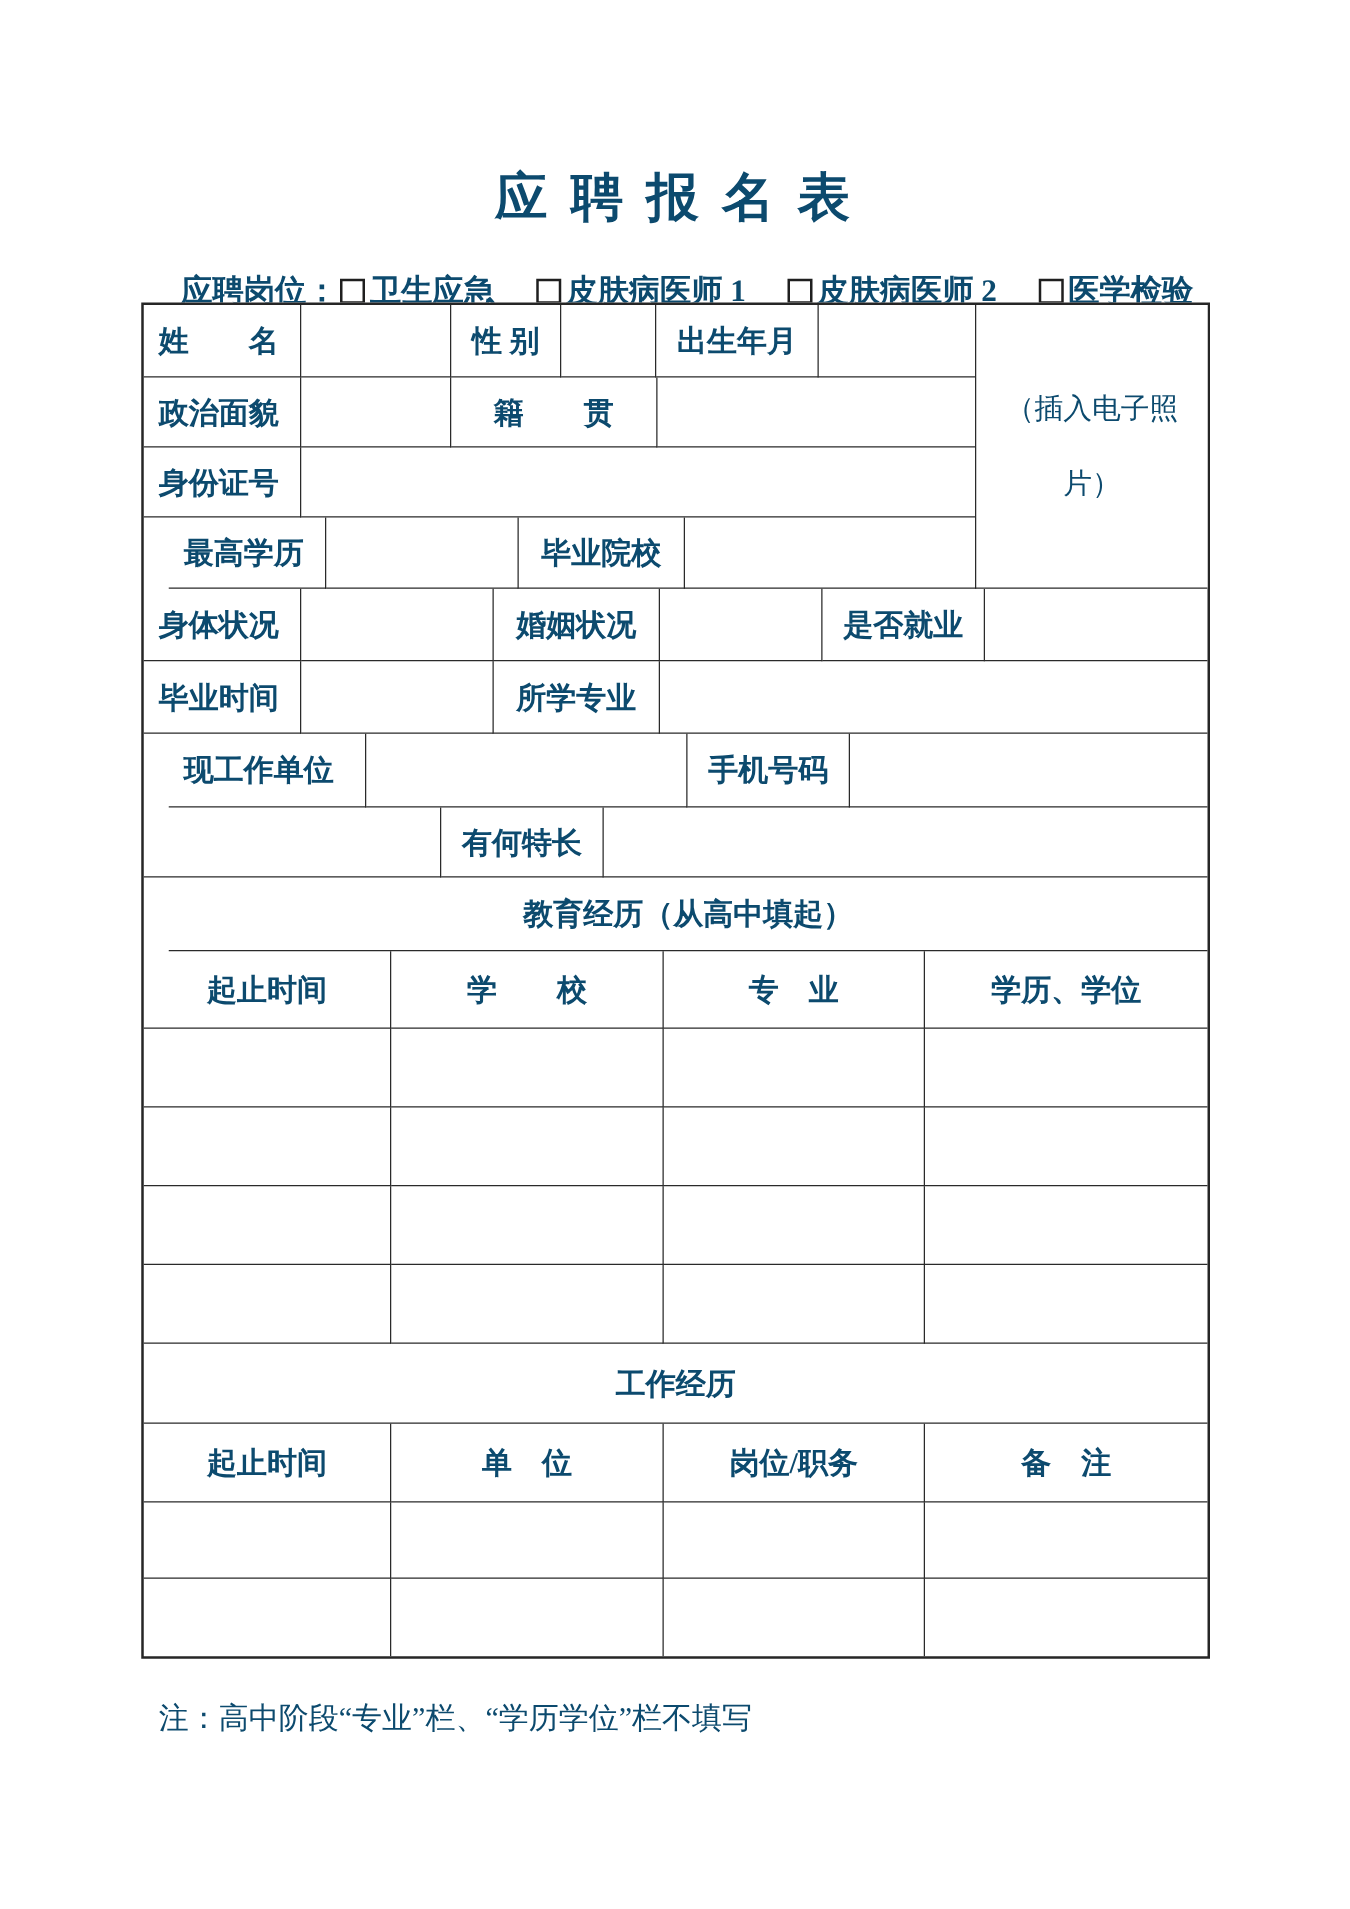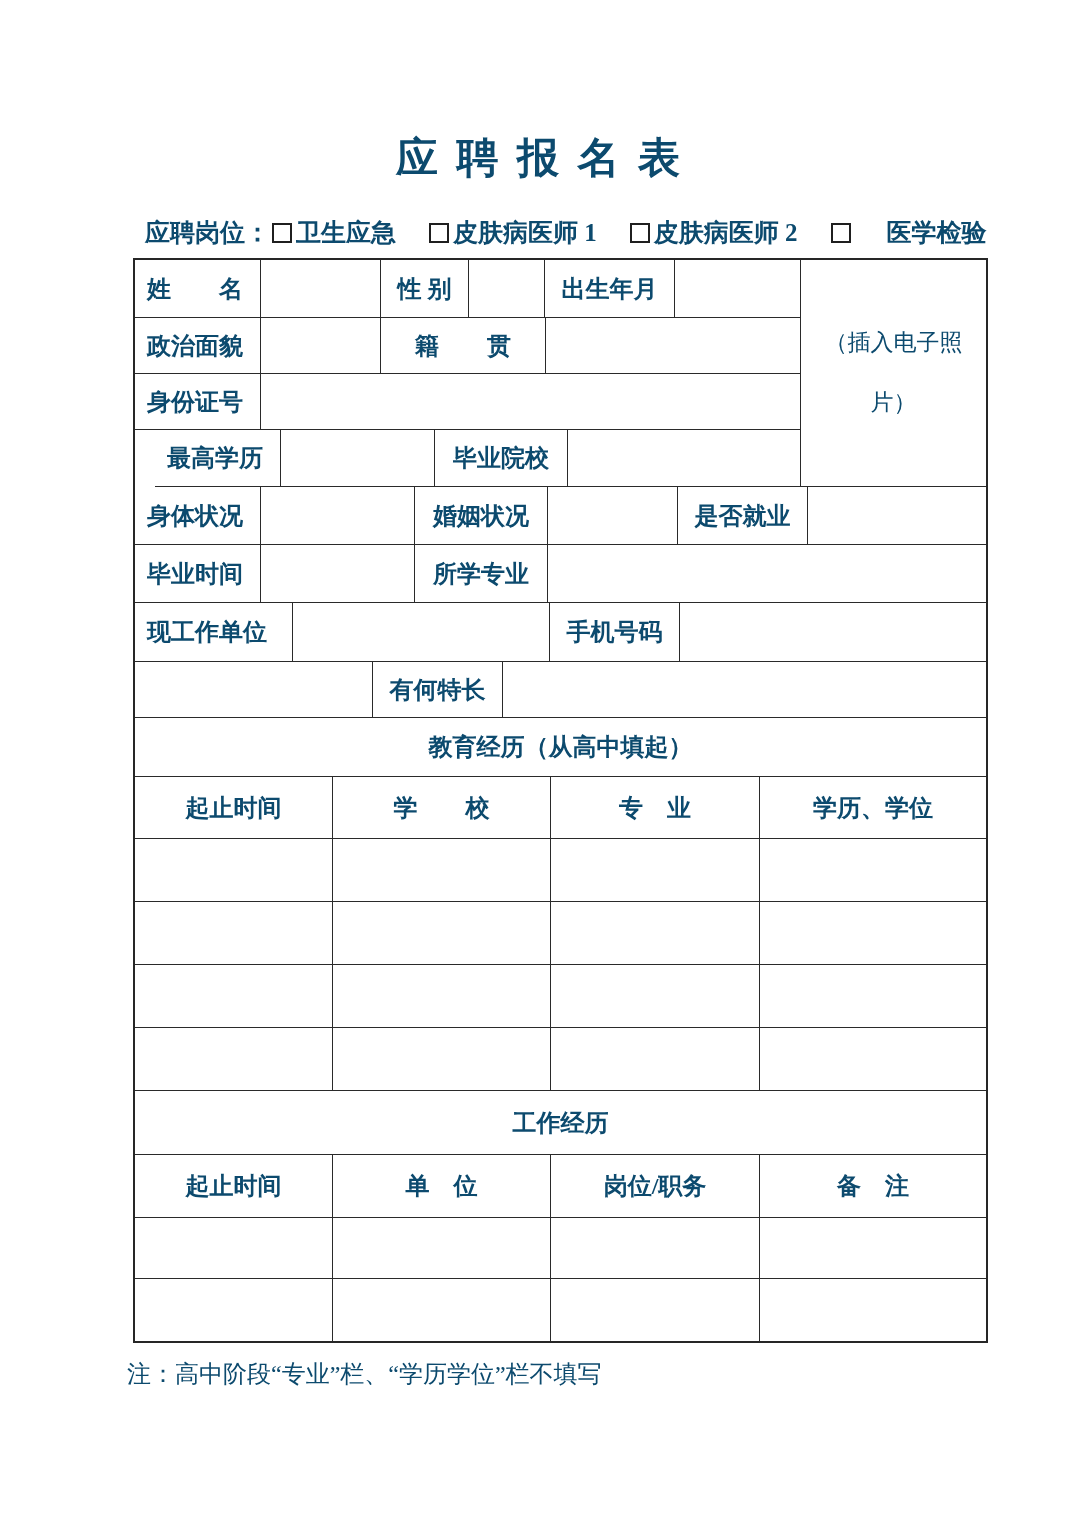--- a/index.html
+++ b/index.html
@@ -20,36 +20,35 @@
     white-space:pre;
   }
   .position-row {
     position:absolute; top:216px; left:145px;
     display:flex; align-items:center;
     font-size:25px; font-weight:bold;
     white-space:nowrap;
   }
   .position-label { margin-right:2px; }
   .position-option { display:flex; align-items:center; margin-right:33px; }
-  .position-option:last-child { margin-right:0;gap:32px; }
+  .position-option:last-child { margin-right:0; }
   .checkbox-box {
     display:inline-block;
     width:20px; height:20px;
     border:2px solid #1f1f1f;
     background:#fff;
     margin-right:4px;
     flex:0 0 auto;
   }
   
   .form-table {
-    position:absolute; left:113px; top:258px;
+    position:absolute; left:113px; top:242px;
     width:855px;
     border:2.5px solid #262626;
     background:#fff;
-    margin-left:20px;
   }
   .trow { display:flex; width:100%; }
   .cell {
     border-right:1.6px solid #2a2a2a;
     border-bottom:1.6px solid #2a2a2a;
     display:flex; align-items:center; justify-content:center;
     font-size:24px;
     overflow:hidden;
     white-space:pre;
   }
@@ -77,21 +76,21 @@
   }
   .photo-cell .ln { line-height:1.2; }
   .photo-cell .ln + .ln { margin-top:32px; }
   
   .w126{flex:0 0 126px;} .w120{flex:0 0 120px;} .w88{flex:0 0 88px;}
   .w76{flex:0 0 76px;}  .w130{flex:0 0 130px;} .w165{flex:0 0 165px;}
   .w154{flex:0 0 154px;} .w133{flex:0 0 133px;} .w158{flex:0 0 158px;}
   .w257{flex:0 0 257px;} .w177{flex:0 0 177px;} .w238{flex:0 0 238px;}
   .w198{flex:0 0 198px;} .w218{flex:0 0 218px;} .w209{flex:0 0 209px;}
   
-  .h58{height:58px;} .h56{height:56px;} .h57{height:57px;padding-left:20px;} .h59{height:59px;}
+  .h58{height:58px;} .h56{height:56px;} .h57{height:57px;padding-left:20px;} .h59{height:59px;padding-left:20px;}
   .h62{height:62px;} .h63{height:63px;} .h64{height:64px;} .h61{height:61px;}
   .note {
     position:absolute; left:127px; top:1358px;
     font-size:24px;
     white-space:nowrap;
   }
 </style>
 </head>
 <body>
 

